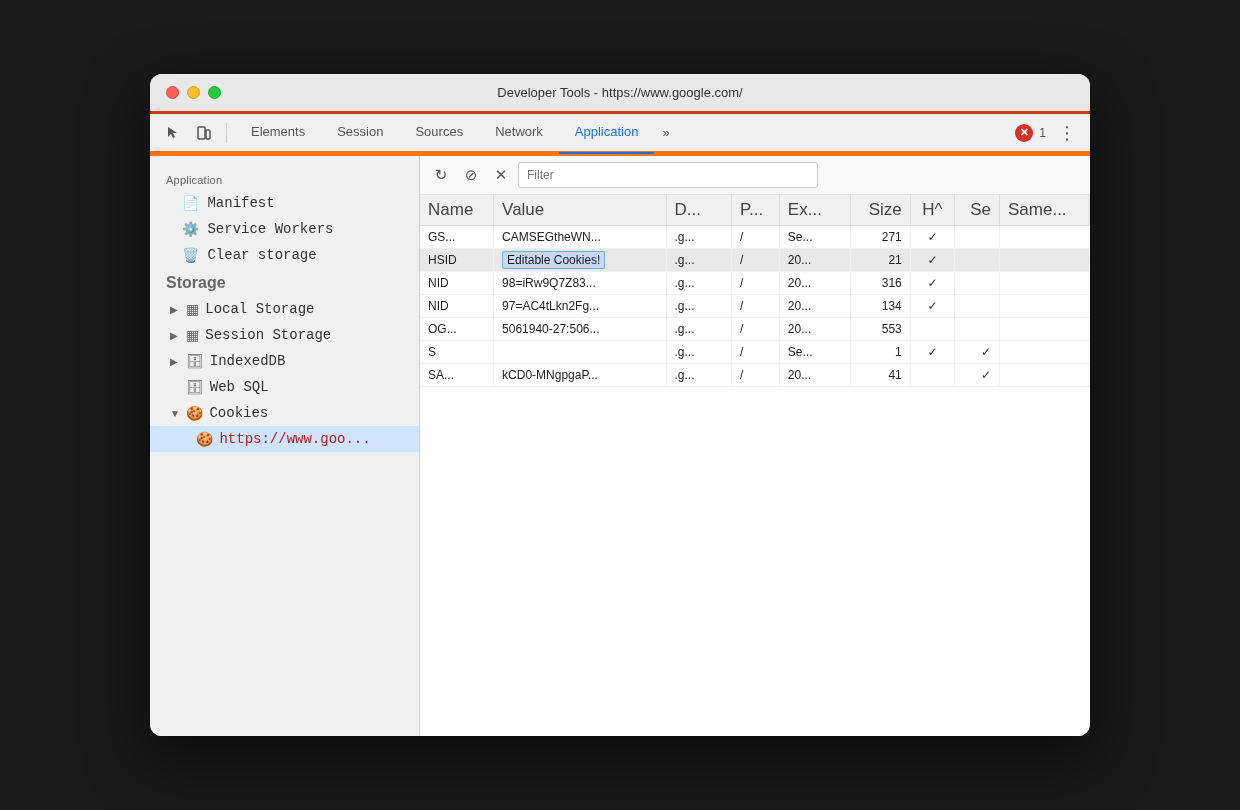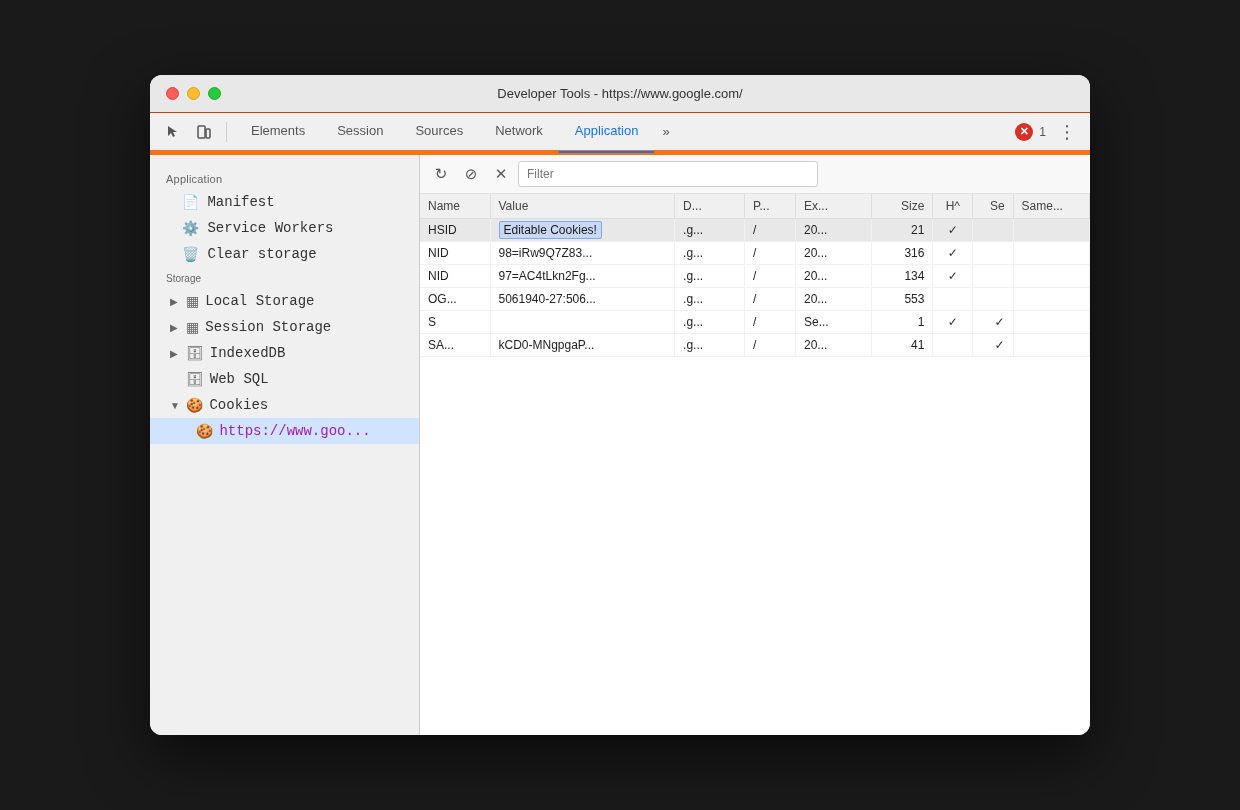--- a/index.html
+++ b/index.html
@@ -16,21 +16,21 @@
       background: #f5f5f5;
       border-radius: 12px;
       box-shadow: 0 20px 60px rgba(0,0,0,0.6);
       overflow: hidden;
     }
     .titlebar {
       background: #e8e8e8;
       padding: 12px 16px;
       display: flex;
       align-items: center;
-      border-bottom: 1px solid #c2410c;
+      border-bottom: 3px solid #c2410c;
       position: relative;
     }
     .traffic-lights {
       display: flex;
       gap: 8px;
       align-items: center;
     }
     .traffic-light {
       width: 13px;
       height: 13px;
@@ -156,24 +156,24 @@
       cursor: pointer;
       gap: 8px;
     }
     .sidebar-icon {
       font-size: 14px;
       color: #666;
       flex-shrink: 0;
     }
     .sidebar-item-label { font-size: 14px; font-family: Liberation Mono, monospace; }
     .storage-title {
-      font-size: 10px;
+      font-size: 16px;
       color: #666;
       padding: 6px 16px 4px;
-      font-weight: 400;
+      font-weight: 700;
     }
     .storage-item {
       display: flex;
       align-items: center;
       padding: 5px 16px 5px 20px;
       font-size: 12px;
       color: #333;
       cursor: pointer;
       gap: 6px;
     }
@@ -233,21 +233,21 @@
       background: #f0f0f0;
       border-bottom: 1px solid #ddd;
     }
     th {
       text-align: left;
       padding: 5px 8px;
       font-weight: 500;
       color: #444;
       border-right: 1px solid #ddd;
       white-space: nowrap;
-      font-size: 12px;
+      font-size: 17px;
     }
     td {
       padding: 4px 8px;
       border-bottom: 1px solid #f0f0f0;
       border-right: 1px solid #f0f0f0;
       white-space: nowrap;
       overflow: hidden;
       text-overflow: ellipsis;
       max-width: 150px;
       color: #222;
@@ -366,21 +366,21 @@
         <span class="sidebar-icon">🗄</span>
         <span class="sidebar-item-label">Web SQL</span>
       </div>
       <div class="storage-item">
         <span class="expand-arrow">▼</span>
         <span class="sidebar-icon">🍪</span>
         <span class="sidebar-item-label">Cookies</span>
       </div>
       <div class="storage-item active" style="padding-left:46px; background:#d0e3ff;">
         <span class="sidebar-icon">🍪</span>
-        <span class="sidebar-item-label" style="color:#a21caf;">https://www.goo...</span>
+        <span class="sidebar-item-label" style="color:#b91c1c;">https://www.goo...</span>
       </div>
     </div>
 
     <div class="content-panel">
 
       <div class="panel-toolbar">
         <div class="panel-btn">↻</div>
         <div class="panel-btn">⊘</div>
         <div class="panel-btn">✕</div>
         <input class="filter-input" type="text" placeholder="Filter" style="">
@@ -395,20 +395,31 @@
               <th class="col-domain">D...</th>
               <th class="col-path">P...</th>
               <th class="col-expires">Ex...</th>
               <th class="col-size">Size</th>
               <th class="col-http">H^</th>
               <th class="col-secure">Se</th>
               <th class="col-same">Same...</th>
             </tr>
           </thead>
           <tbody id="cookie-rows">
+              <tr>
+    <td class="col-name">GS...</td>
+    <td class="col-value">CAMSEGtheWN...</td>
+    <td class="col-domain">.g...</td>
+    <td class="col-path">/</td>
+    <td class="col-expires">Se...</td>
+    <td class="col-size">271</td>
+    <td class="col-http"><span class="checkmark">✓</span></td>
+    <td class="col-secure"><span class="checkmark"></span></td>
+    <td class="col-same"></td>
+  </tr>
               <tr class="selected">
     <td class="col-name">HSID</td>
     <td class="col-value"><span class="editable-value">Editable Cookies!</span></td>
     <td class="col-domain">.g...</td>
     <td class="col-path">/</td>
     <td class="col-expires">20...</td>
     <td class="col-size">21</td>
     <td class="col-http"><span class="checkmark">✓</span></td>
     <td class="col-secure"><span class="checkmark"></span></td>
     <td class="col-same"></td>

